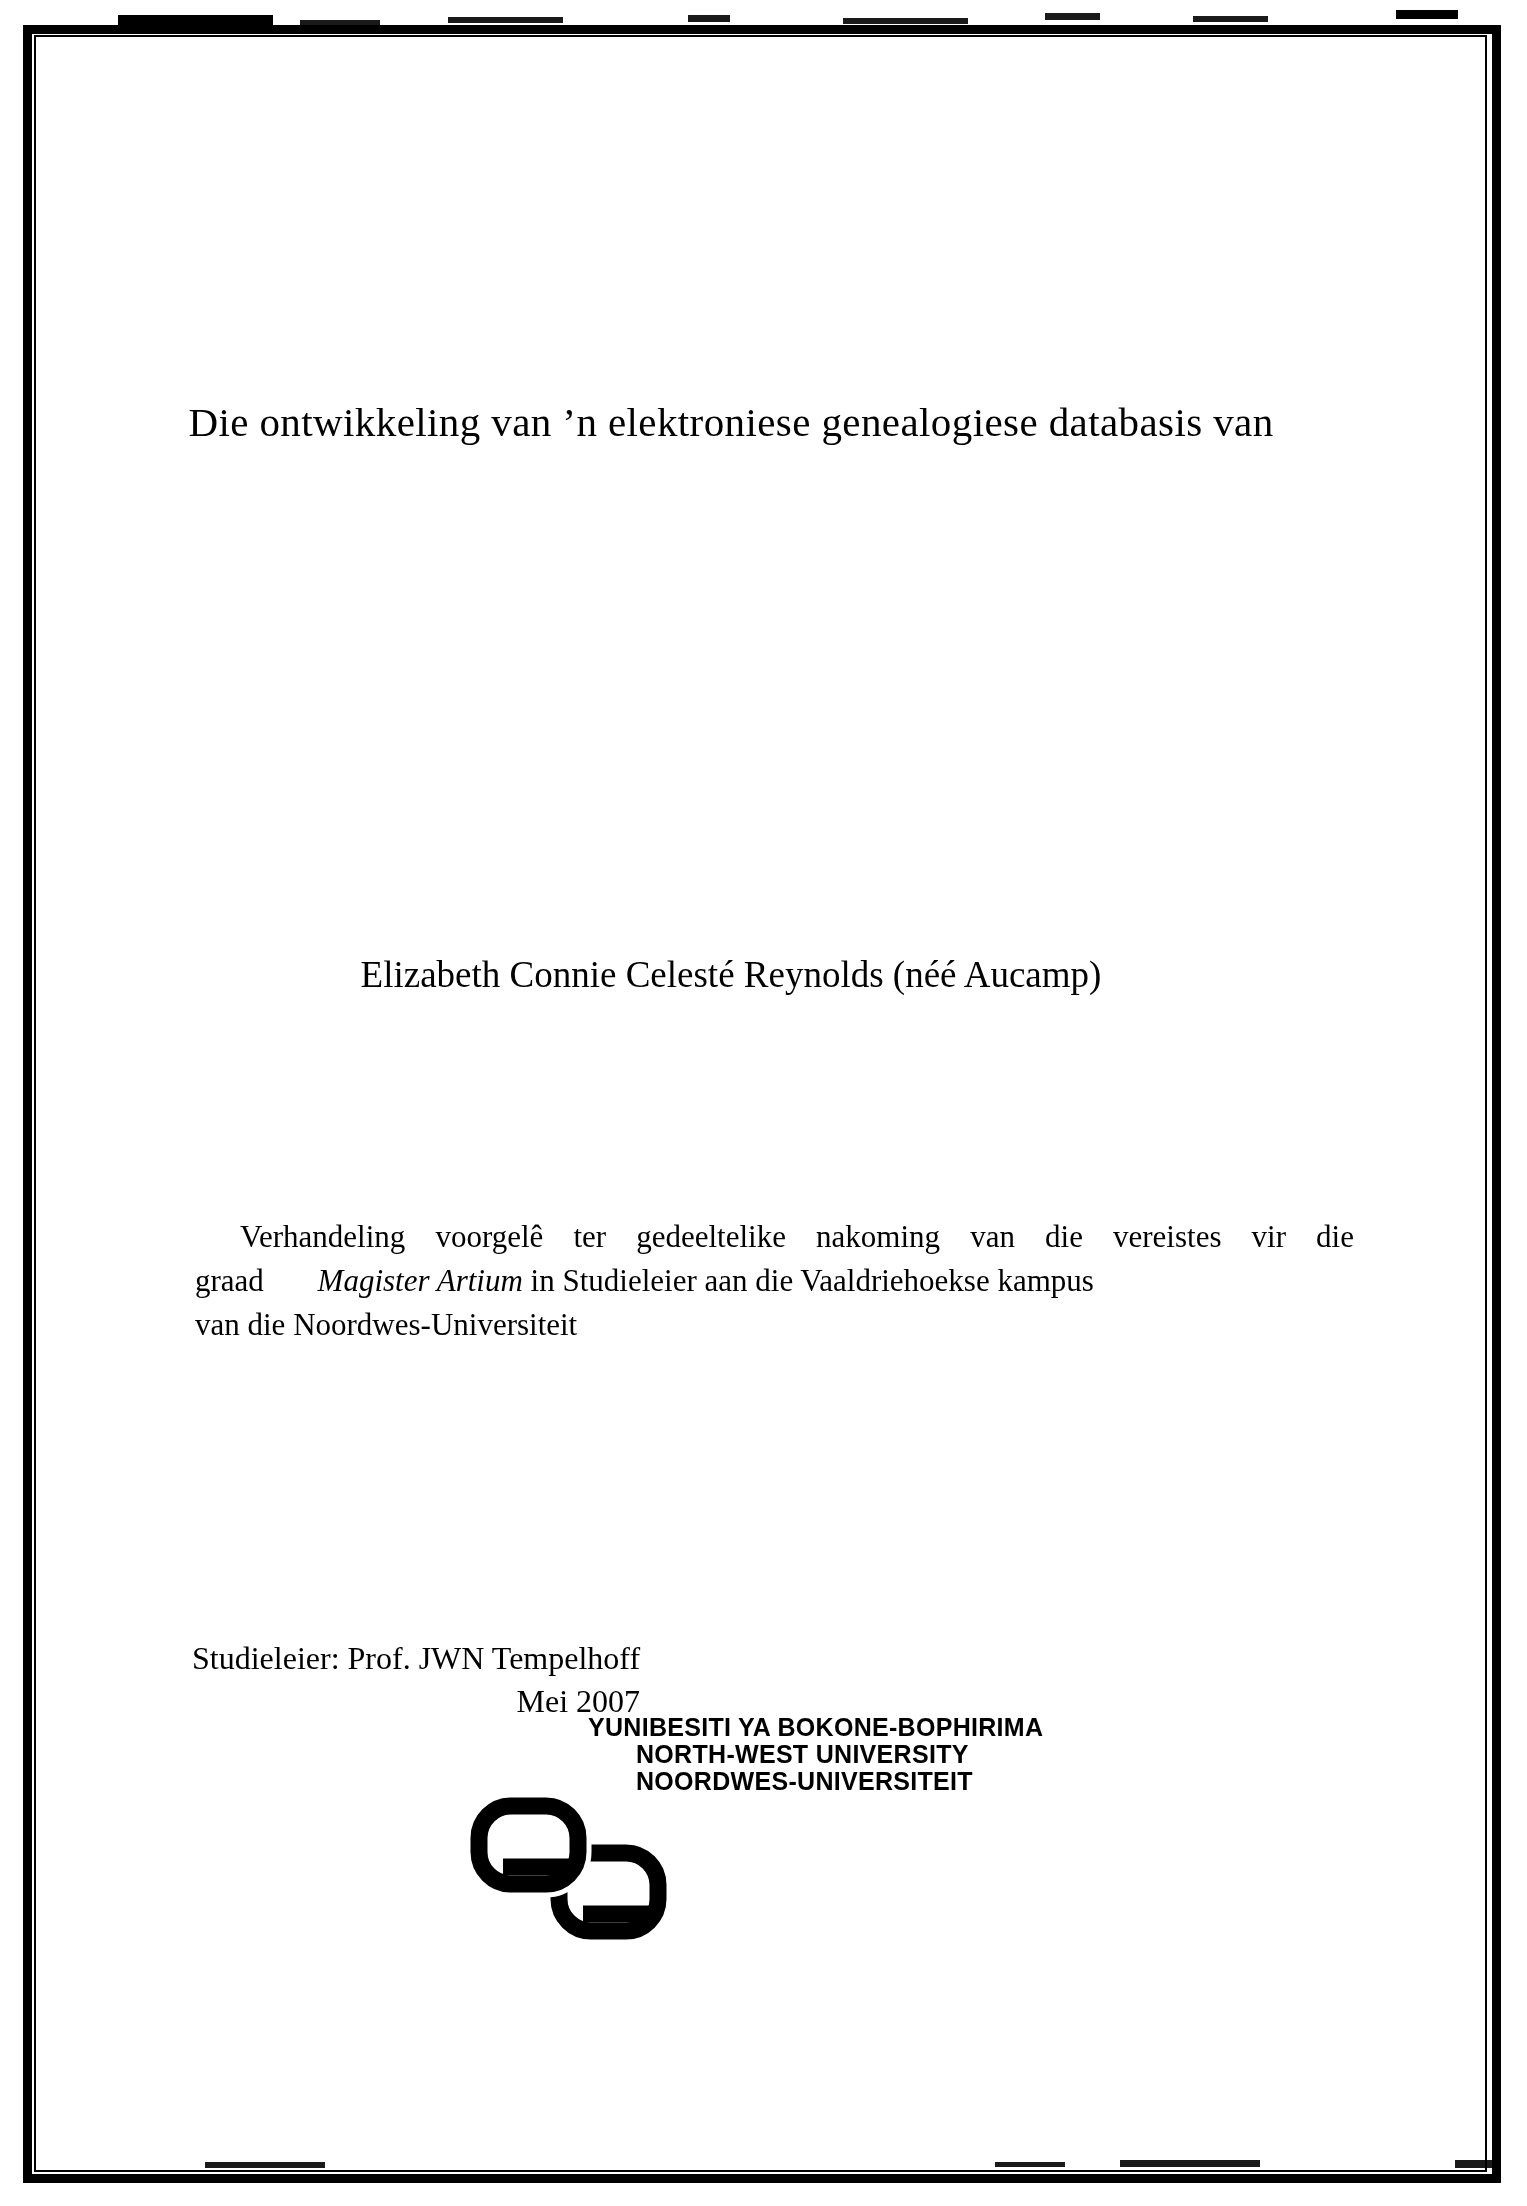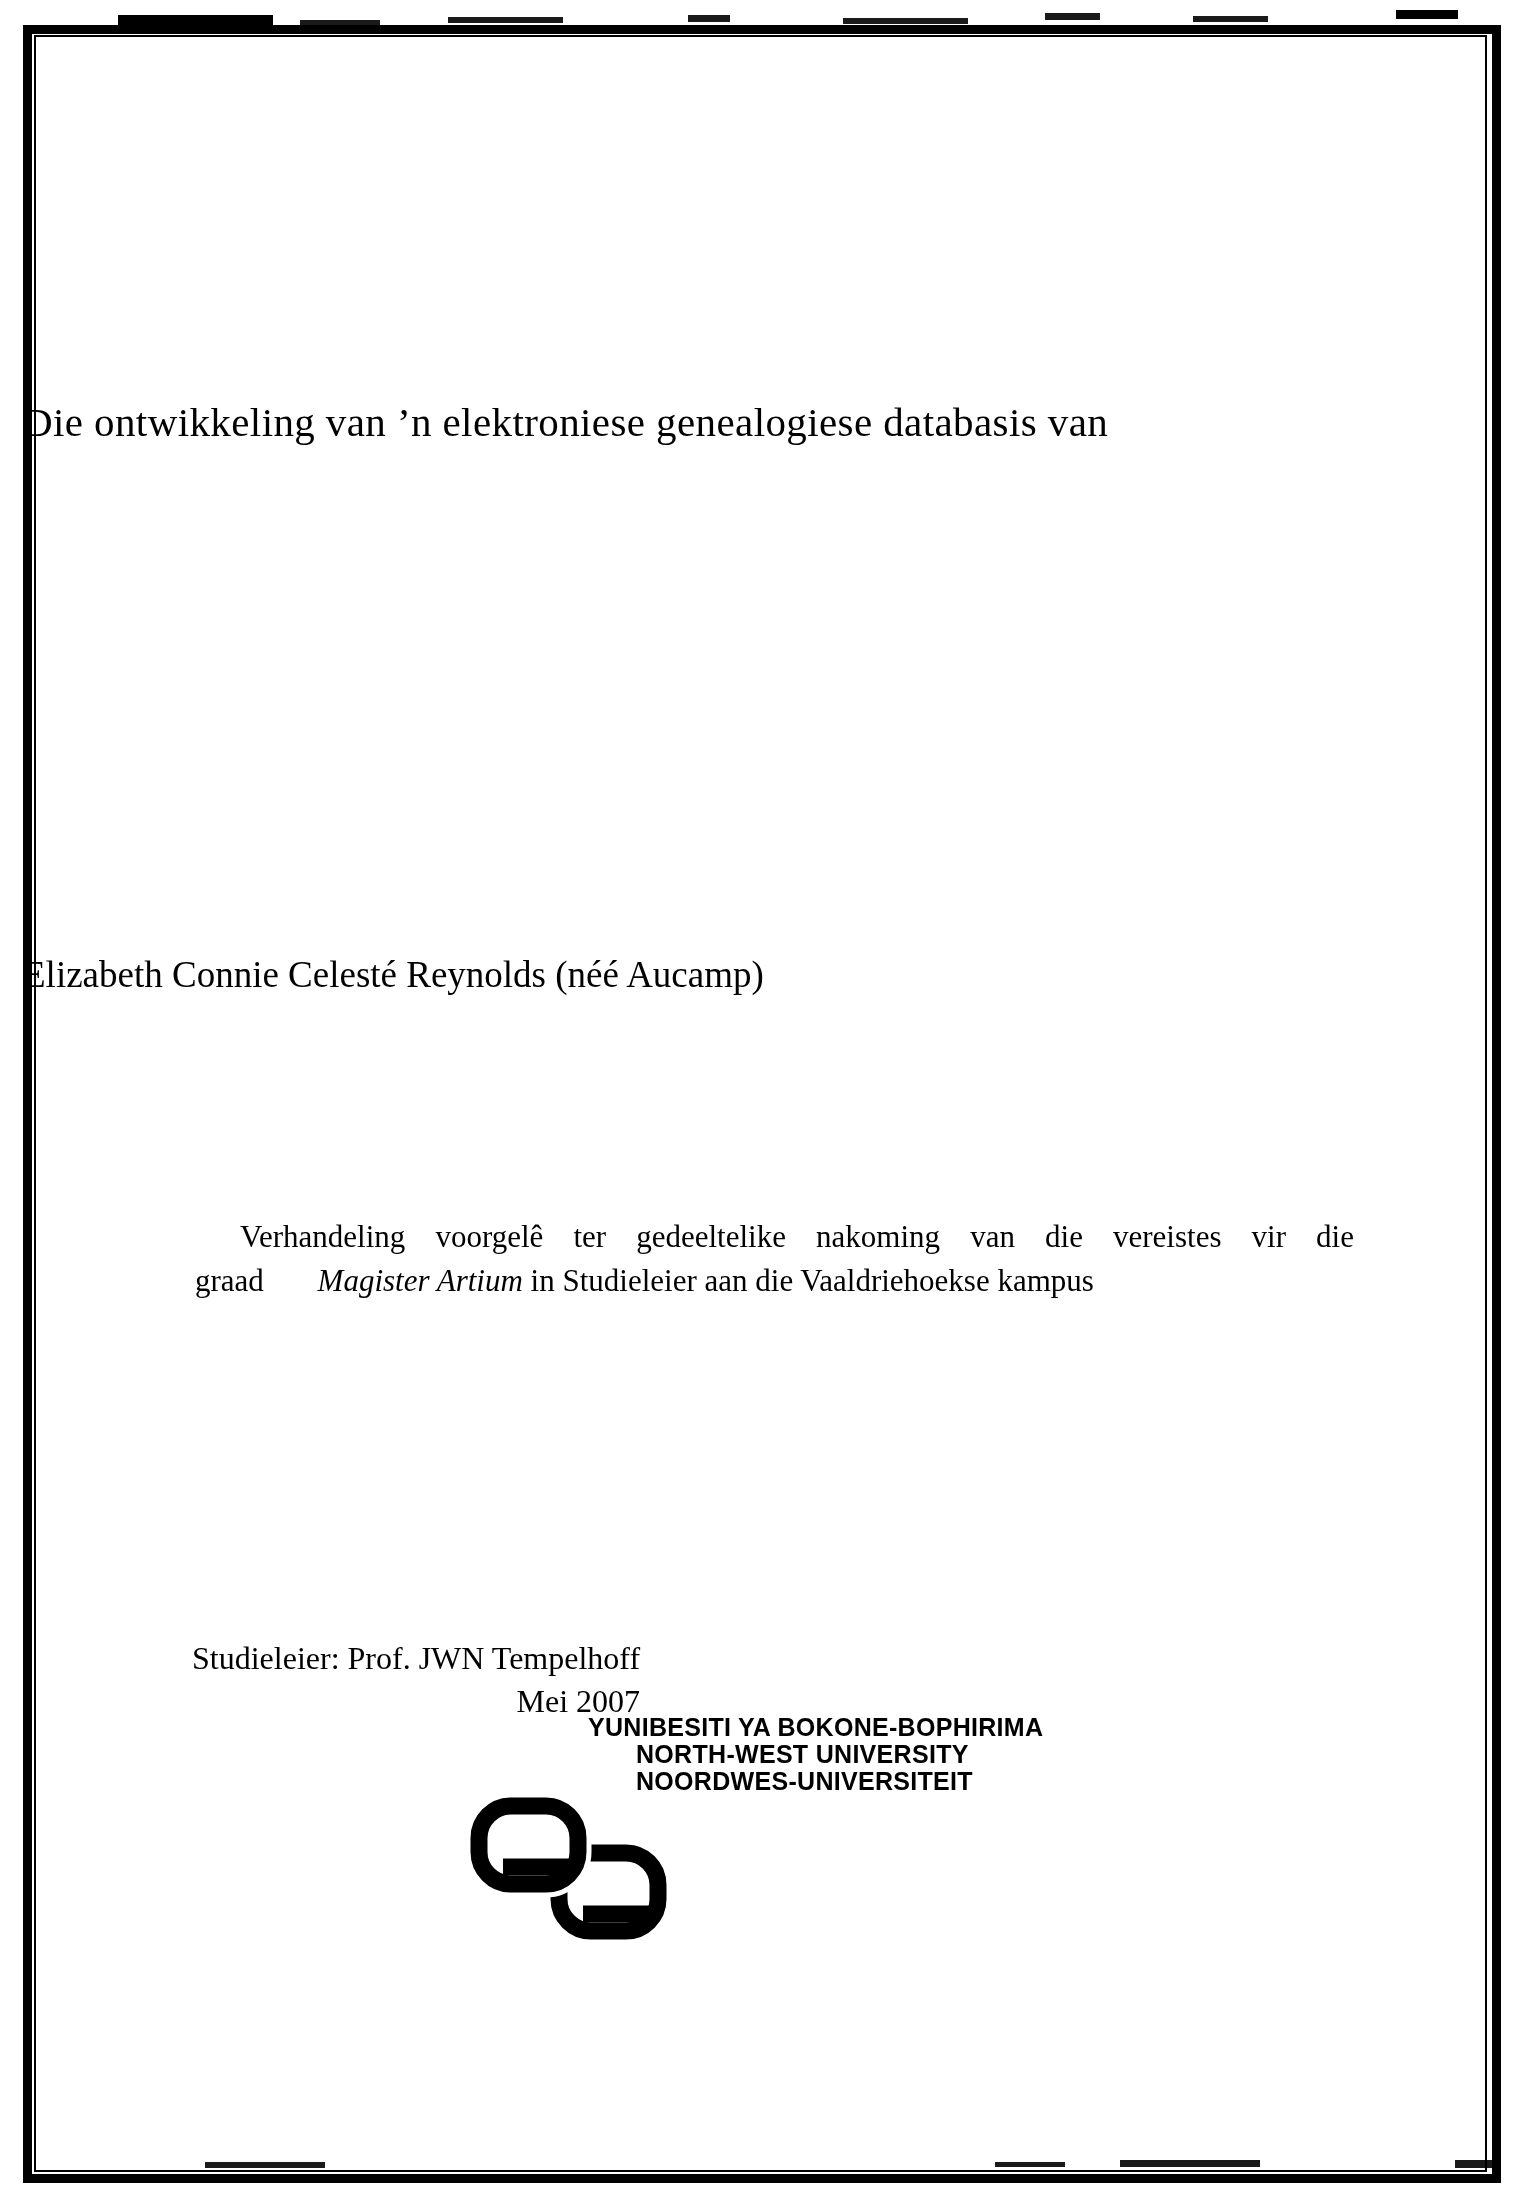--- a/index.html
+++ b/index.html
@@ -10,21 +10,21 @@
   
   .frame-outer{position:absolute;left:23px;top:25px;width:1478px;height:2158px;
                border:9px solid #000;box-sizing:border-box;}
   .frame-inner{position:absolute;left:34px;top:35px;width:1453px;height:2137px;
                border:2px solid #000;box-sizing:border-box;}
 
   .artifact{position:absolute;background:#000;}
   .artifact.soft{background:#1a1a1a;}
 
   
-  .centerband{position:absolute;left:23px;width:1352px;}
+  .centerband{position:absolute;left:23px;width:1352px;text-align:center;padding-left:32px;}
   .title{top:384px;font-size:41px;line-height:77px;letter-spacing:.4px;}
   .byline{top:806px;font-size:37px;line-height:44px;}
   .author{top:953px;font-size:37px;line-height:44px;}
 
   .statement{position:absolute;left:195px;top:1215px;width:1159px;
              font-size:31px;line-height:44px;}
   .statement .jline{text-align:justify;text-align-last:justify;margin-left:45px;}
   .statement .it{font-style:italic;margin-left:46px;}
 
   .supervisor-block{position:absolute;left:192px;top:1637px;
@@ -62,20 +62,21 @@
   <div class="centerband title">
     <div>Die ontwikkeling van ’n elektroniese genealogiese databasis van</div>
   </div>
 
 
   <div class="centerband author">Elizabeth Connie Celesté Reynolds (néé Aucamp)</div>
 
   <div class="statement">
     <div class="jline">Verhandeling voorgelê ter gedeeltelike nakoming van die vereistes vir die</div>
     <div><span>graad </span><span class="it">Magister Artium</span><span> in Studieleier aan die Vaaldriehoekse kampus</span></div>
+    <div>van die Noordwes-Universiteit</div>
   </div>
 
   <div class="supervisor-block">
     <div>Studieleier: Prof. JWN Tempelhoff</div>
     <div>Mei 2007</div>
   </div>
 
   <div class="logo-mark">
     <svg width="202" height="146" viewBox="0 0 202 146" xmlns="http://www.w3.org/2000/svg">
 

